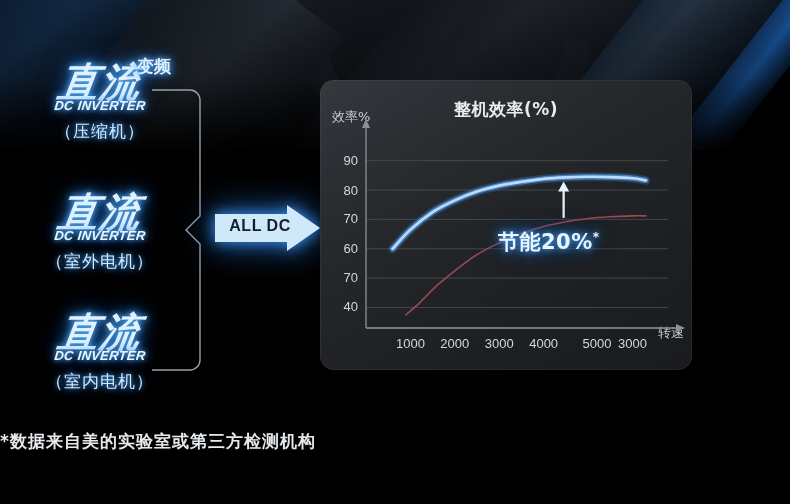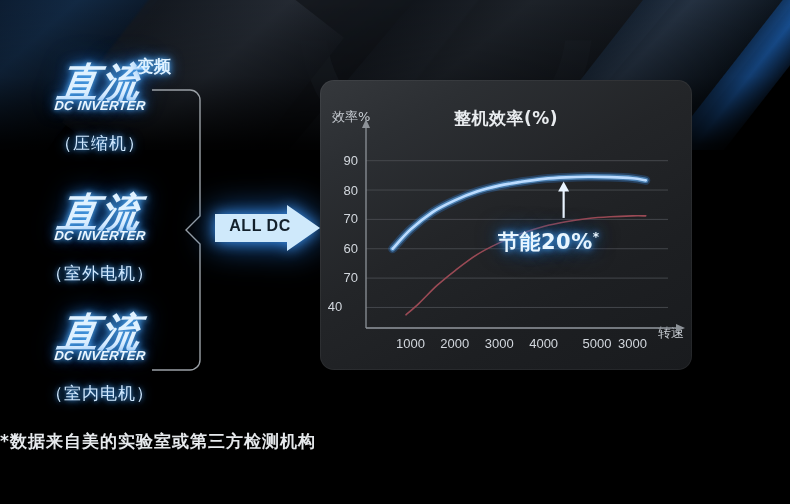--- a/index.html
+++ b/index.html
@@ -58,42 +58,42 @@
     letter-spacing:0;
   }
   .dcinv{
     margin-top:-4px;
     font-size:13px;font-weight:bold;letter-spacing:.3px;
     color:#eaf6ff;
     text-shadow:0 0 5px #59b6ff,0 0 12px #2b7fe0;
     font-style:italic;transform:skewX(-6deg);
   }
   .sub{
-    margin-top:19px;font-size:17px;color:#cfe8ff;letter-spacing:1px;
+    margin-top:7px;font-size:17px;color:#cfe8ff;letter-spacing:1px;
     font-family:Liberation Mono, monospace;
     text-shadow:0 0 5px #4aa2f0,0 0 11px #1f6ec4;
   }
 
   
   #bracket{position:absolute;left:152px;top:88px;width:52px;height:284px;}
 
   
   #alldc{position:absolute;left:215px;top:205px;width:91px;height:46px;
     filter:drop-shadow(0 0 7px #3b8fe8) drop-shadow(0 0 16px #1c5fb0);}
   #alldc .txt{position:absolute;left:12px;top:12px;width:66px;text-align:center;
     font-size:16px;font-weight:bold;color:#13202b;letter-spacing:.5px;}
 
   
   #panel{position:absolute;left:320px;top:80px;width:372px;height:290px;
     border-radius:14px;
     background:linear-gradient(150deg,#35383c 0%,#2c2f33 18%,#232528 45%,#1d1f22 72%,#191b1e 100%);
     box-shadow:0 0 0 1px rgba(255,255,255,.05) inset;}
   #chartTitle{position:absolute;left:0;right:0;top:18px;text-align:center;
     font-family:"DejaVu Sans","Liberation Sans",sans-serif;
-    font-size:17px;font-weight:bold;color:#e9ecef;letter-spacing:.5px;margin-top:9px;}
+    font-size:17px;font-weight:bold;color:#e9ecef;letter-spacing:.5px;}
   #ylab{position:absolute;left:12px;top:28px;font-size:13px;color:#c9ced4;
     font-family:"DejaVu Sans","Liberation Sans",sans-serif;}
   #xlab{position:absolute;right:8px;bottom:28px;font-size:13px;color:#c9ced4;
     font-family:"DejaVu Sans","Liberation Sans",sans-serif;}
   #plot{position:absolute;left:0;top:0;width:372px;height:290px;}
   .ytick{position:absolute;width:30px;text-align:right;font-size:13px;color:#d2d7dd;}
   .xtick{position:absolute;width:46px;text-align:center;font-size:13px;color:#d2d7dd;}
   #saveLabel{position:absolute;left:178px;top:148px;
     font-family:"DejaVu Sans","Liberation Sans",sans-serif;
     font-size:21px;font-weight:bold;color:#e9f6ff;letter-spacing:.5px;
@@ -189,21 +189,21 @@
         <polygon points="238.13235294117646,111.4 249.13235294117646,111.4 243.63235294117646,101.4" fill="#eaf4ff"></polygon>
       </g>
   </svg>
 
   <div id="ylabels">
       <div class="ytick" style="left: 8px; top: 72.6774px;">90</div>
       <div class="ytick" style="left: 8px; top: 103px;">80</div>
       <div class="ytick" style="left: 8px; top: 131.387px;">70</div>
       <div class="ytick" style="left: 8px; top: 160.742px;">60</div>
       <div class="ytick" style="left: 8px; top: 190.097px;">70</div>
-      <div class="ytick" style="left: 0; top: 219.452px; text-align: center;">40</div>
+      <div class="ytick" style="left: 8px; top: 219.452px;">40</div>
     </div>
   <div id="xlabels">
       <div class="xtick" style="left: 67.4118px; top: 256px;">1000</div>
       <div class="xtick" style="left: 111.824px; top: 256px;">2000</div>
       <div class="xtick" style="left: 156.235px; top: 256px;">3000</div>
       <div class="xtick" style="left: 200.647px; top: 256px;">4000</div>
       <div class="xtick" style="left: 254px; top: 256px;">5000</div>
       <div class="xtick" style="left: 289.471px; top: 256px;">3000</div>
     </div>
 

